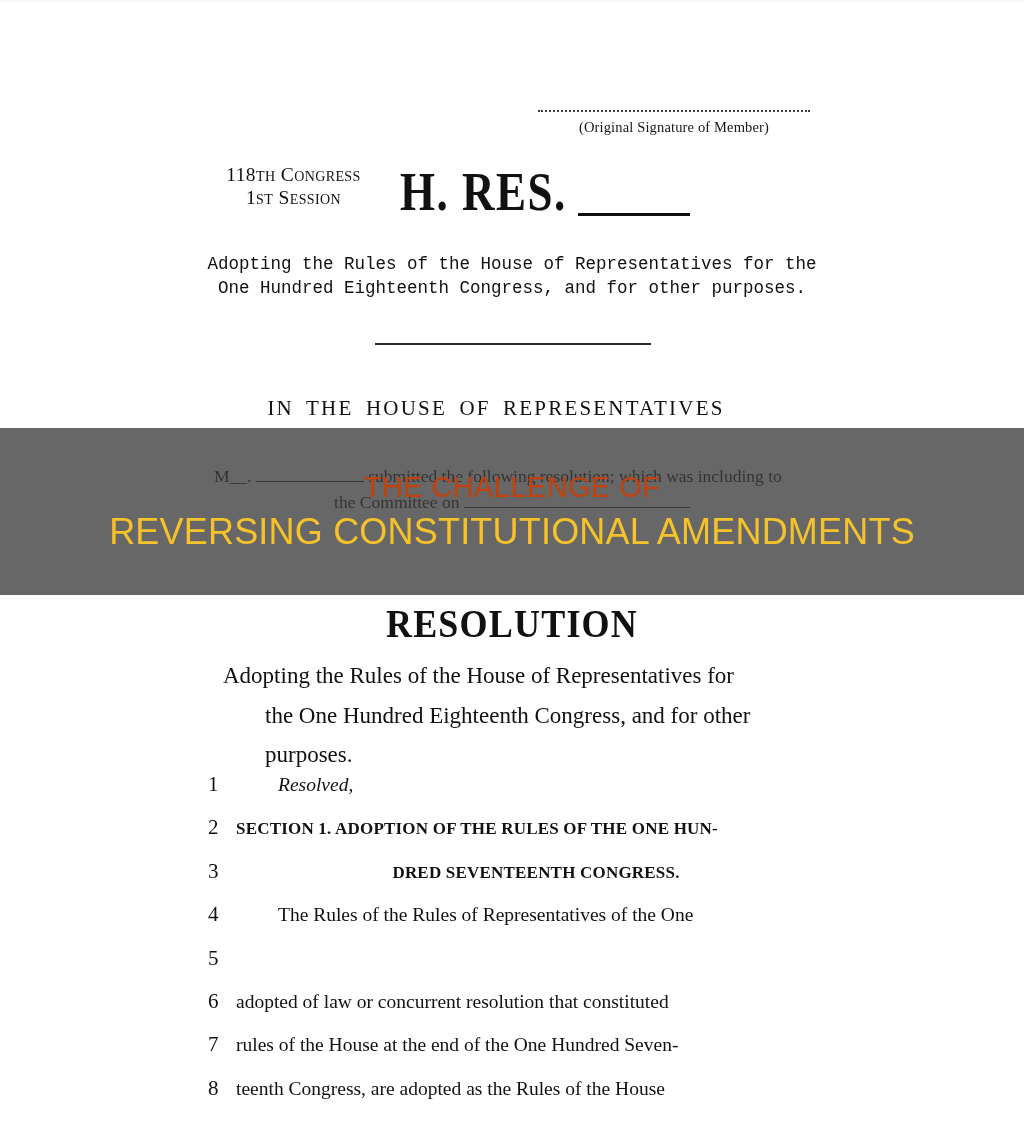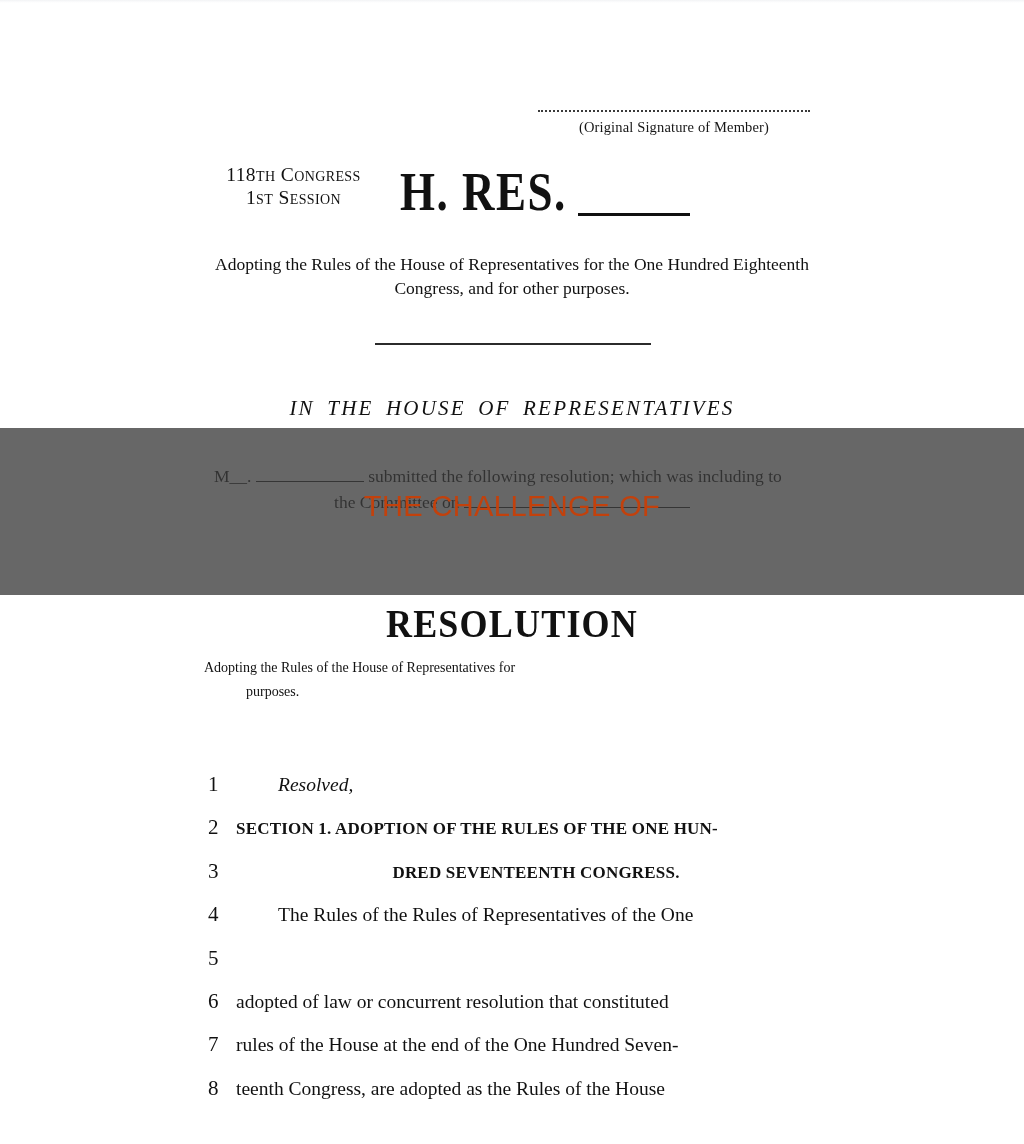--- a/index.html
+++ b/index.html
@@ -93,43 +93,43 @@
 
   
   .longtitle {
     position: absolute;
     left: 206px;
     top: 253px;
     width: 612px;
     text-align: center;
     font-size: 17.5px;
     line-height: 1.36;
+    font-family: Liberation Mono, monospace;
   }
 
   
   .divider {
     position: absolute;
     left: 375px;
     top: 343px;
     width: 276px;
     height: 2px;
     background: #2b2b2b;
   }
 
   
   .chamber {
     position: absolute;
-    left: 112px;
+    left: 96px;
     top: 396px;
     width: 800px;
     text-align: center;
     font-size: 21px;
     letter-spacing: 2.2px;
     word-spacing: 5px;
-    font-style: italic;
   }
 
   
   .sponsor {
     position: absolute;
     left: 214px;
     top: 463px;
     width: 596px;
     font-size: 17.5px;
     line-height: 1.5;
@@ -157,24 +157,24 @@
     font-size: 36px;
     font-weight: bold;
     letter-spacing: 1.2px;
     transform: scaleY(1.12);
     transform-origin: center top;
   }
 
   
   .restate {
     position: absolute;
-    left: 204px;
+    left: 223px;
     top: 656px;
     width: 606px;
-    font-size: 14px;
+    font-size: 23px;
     line-height: 1.72;
     text-align: justify;
     text-indent: 0;
   }
   .restate .cont { display: block; padding-left: 42px; }
 
   
   .body-lines {
     position: absolute;
     left: 208px;
@@ -272,20 +272,21 @@
     <span class="l2">
       <span>the Committee on</span>
       <span class="fill fill-long"></span>
     </span>
   </div>
 
   <div class="resolution">RESOLUTION</div>
 
   <div class="restate">
     <span>Adopting the Rules of the House of Representatives for</span>
+    <span class="cont">the One Hundred Eighteenth Congress, and for other</span>
     <span class="cont">purposes.</span>
   </div>
 
   <div class="body-lines">
 
     <div class="bl">
       <span class="num">1</span>
       <span class="txt ital">Resolved,</span>
     </div>
 
@@ -322,14 +323,15 @@
       <span class="num">8</span>
       <span class="txt">teenth Congress, are adopted as the Rules of the House</span>
     </div>
 
   </div>
 </div>
 
 <div class="overlay" style="background: rgba(60, 60, 60, 0.78);">
   <div class="overlay-inner">
     <div class="ov-line1" style="color: #c2410c;">THE CHALLENGE OF</div>
+    <div class="ov-line2" style="color: rgb(245, 194, 43);">REVERSING CONSTITUTIONAL AMENDMENTS</div>
   </div>
 </div>
 
 </body></html>

